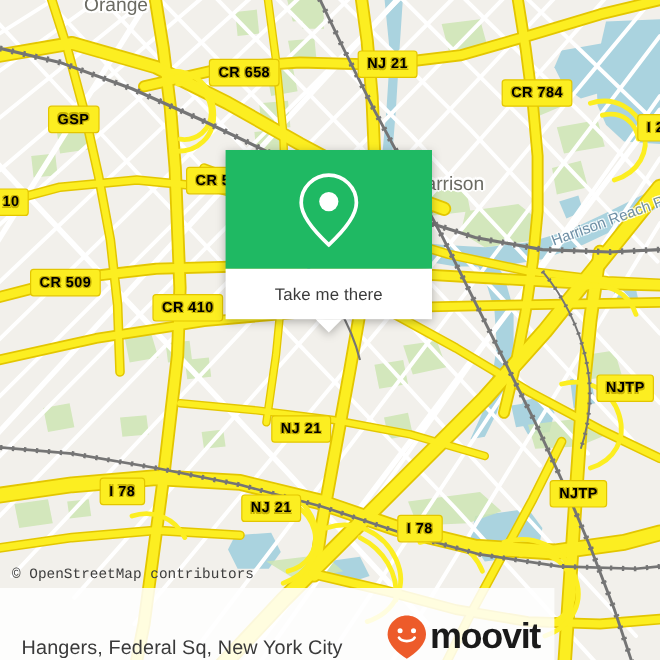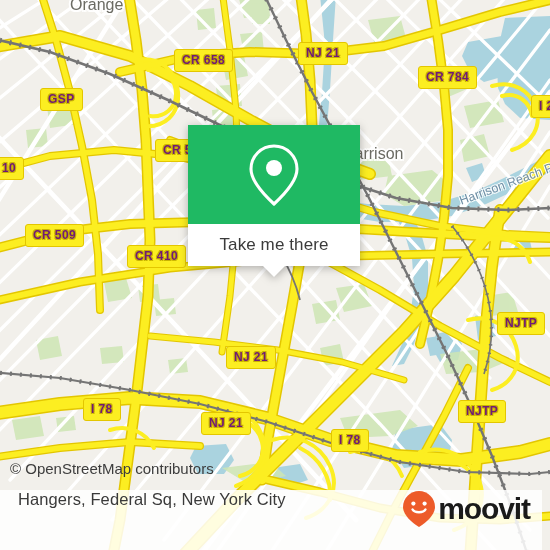--- a/index.html
+++ b/index.html
@@ -27,21 +27,21 @@
     height: 550px;
     display: block;
   }
 
   
   .shield {
     position: absolute;
     background: #FCEE21;
     border: 1.5px solid #E3C600;
     border-radius: 3px;
-    color: #701a75;
+    color: #000000;
     font-family: "Liberation Sans", sans-serif;
     font-size: 12px;
     font-weight: bold;
     line-height: 1;
     padding: 4px 7px 5px 7px;
     letter-spacing: 0.4px;
     white-space: nowrap;
     text-shadow:
       -1px -1px 0 #C9B300, 1px -1px 0 #C9B300,
       -1px  1px 0 #C9B300, 1px  1px 0 #C9B300;
@@ -94,58 +94,58 @@
     position: relative;
     background: #FFFFFF;
     height: 42px;
     display: flex;
     align-items: center;
     justify-content: center;
   }
   #poi-card-cta {
     color: #3b3b3b;
     font-family: "Liberation Sans", sans-serif;
-    font-size: 17px;
+    font-size: 14px;
     letter-spacing: 0.1px;
   }
   #poi-card-tail {
     position: absolute;
     left: 50%;
     bottom: -11px;
     margin-left: -11px;
     width: 0;
     height: 0;
     border-left: 11px solid transparent;
     border-right: 11px solid transparent;
     border-top: 11px solid #FFFFFF;
   }
 
   
   #attribution {
     position: absolute;
     left: 10px;
-    top: 460px;
-    font-family: Liberation Sans, sans-serif;
-    font-size: 15px;
+    top: 472px;
+    font-family: Liberation Mono, monospace;
+    font-size: 12px;
     color: #3d3d3d;
     z-index: 30;
     white-space: nowrap;
   }
 
   
   #bottom-bar {
     position: absolute;
     left: 0;
     top: 490px;
-    width: 542px;
+    width: 462px;
     height: 60px;
     background: rgba(255,255,255,0.86);
     z-index: 35;
     display: flex;
-    align-items: flex-start;
+    align-items: flex-end;
     justify-content: space-between;
     box-sizing: border-box;
     padding: 0 12px 0 18px;
   }
   #page-title {
     font-family: "Liberation Sans", sans-serif;
     font-size: 16.5px;
     color: #3a3a3a;
     white-space: nowrap;
     letter-spacing: 0.1px;

